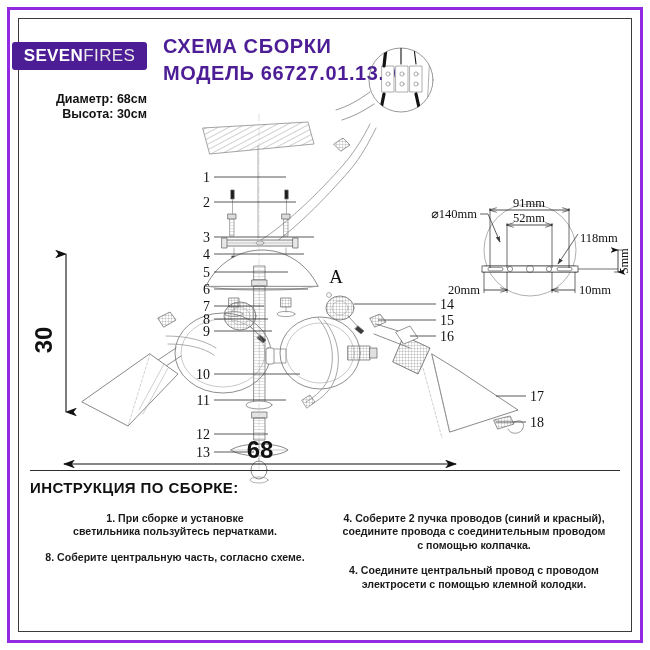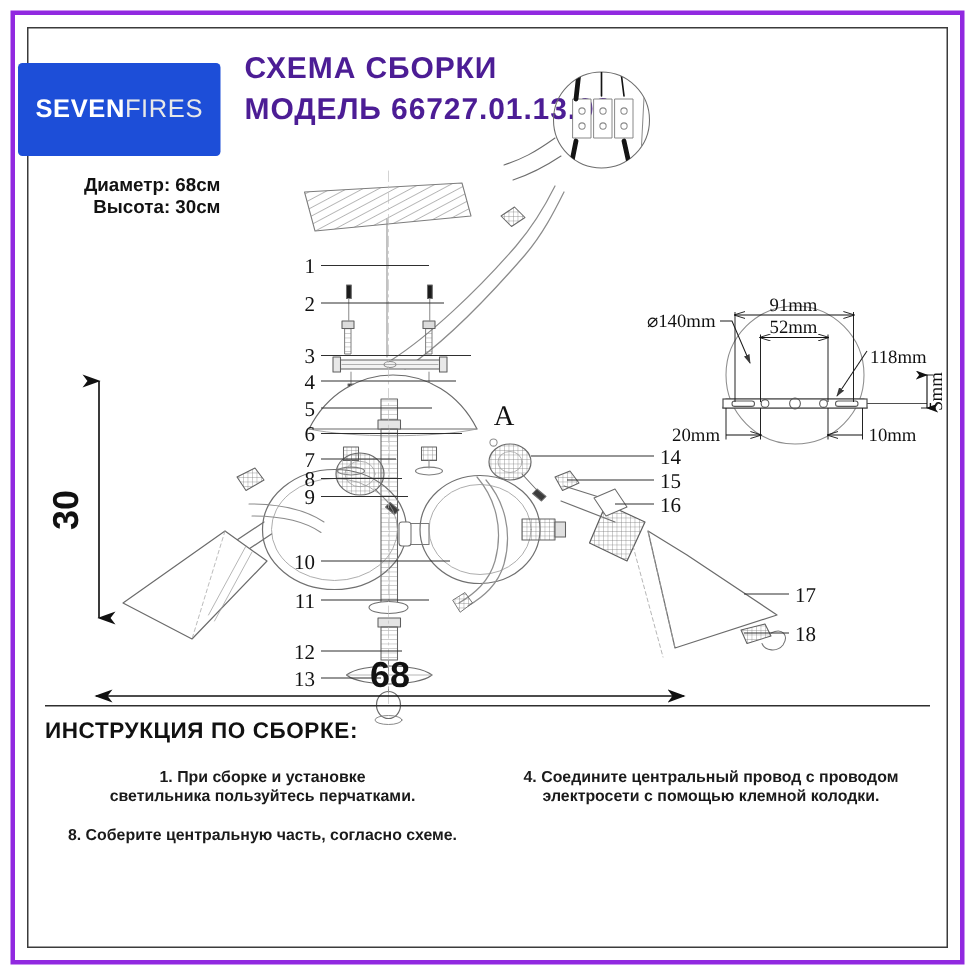--- a/index.html
+++ b/index.html
@@ -29,22 +29,22 @@
     left: 18px; top: 18px;
     width: 614px; height: 614px;
     border: 1px solid #3b3b3b;
     background: #fff;
   }
 
   
   .logo-box {
     position: absolute;
     left: 12px; top: 42px;
-    width: 135px; height: 62px;
-    background: #1d4ed8;
+    width: 135px; height: 28px;
+    background: #4c1d95;
     border-radius: 3px;
     display: flex;
     align-items: center;
     justify-content: center;
   }
   .logo-text {
     font-size: 17px;
     letter-spacing: 0.4px;
     color: #ffffff;
     white-space: nowrap;
@@ -54,21 +54,20 @@
 
   .spec {
     position: absolute;
     left: 12px; top: 92px;
     width: 135px;
     text-align: right;
     font-size: 12.5px;
     font-weight: 700;
     color: #121212;
     line-height: 15px;
-    margin-top: 24px;
   }
 
   .title {
     position: absolute;
     left: 163px; top: 33px;
     font-size: 20px;
     font-weight: 700;
     letter-spacing: 0.6px;
     color: #4c1d95;
     line-height: 27px;
@@ -454,17 +453,20 @@
   <div class="instr-rule"></div>
   <div class="instr-title">ИНСТРУКЦИЯ ПО СБОРКЕ:</div>
 
   <div class="instr-col left">
     <div class="instr-item">1. При сборке и установке
 светильника пользуйтесь перчатками.</div>
     <div class="instr-item">8. Соберите центральную часть, согласно схеме.</div>
   </div>
 
   <div class="instr-col right">
+    <div class="instr-item">4. Соберите 2 пучка проводов (синий и красный),
+соедините провода с соединительным проводом
+с помощью колпачка.</div>
     <div class="instr-item">4. Соедините центральный провод с проводом
 электросети с помощью клемной колодки.</div>
   </div>
 
 </div>
 
 </body></html>

